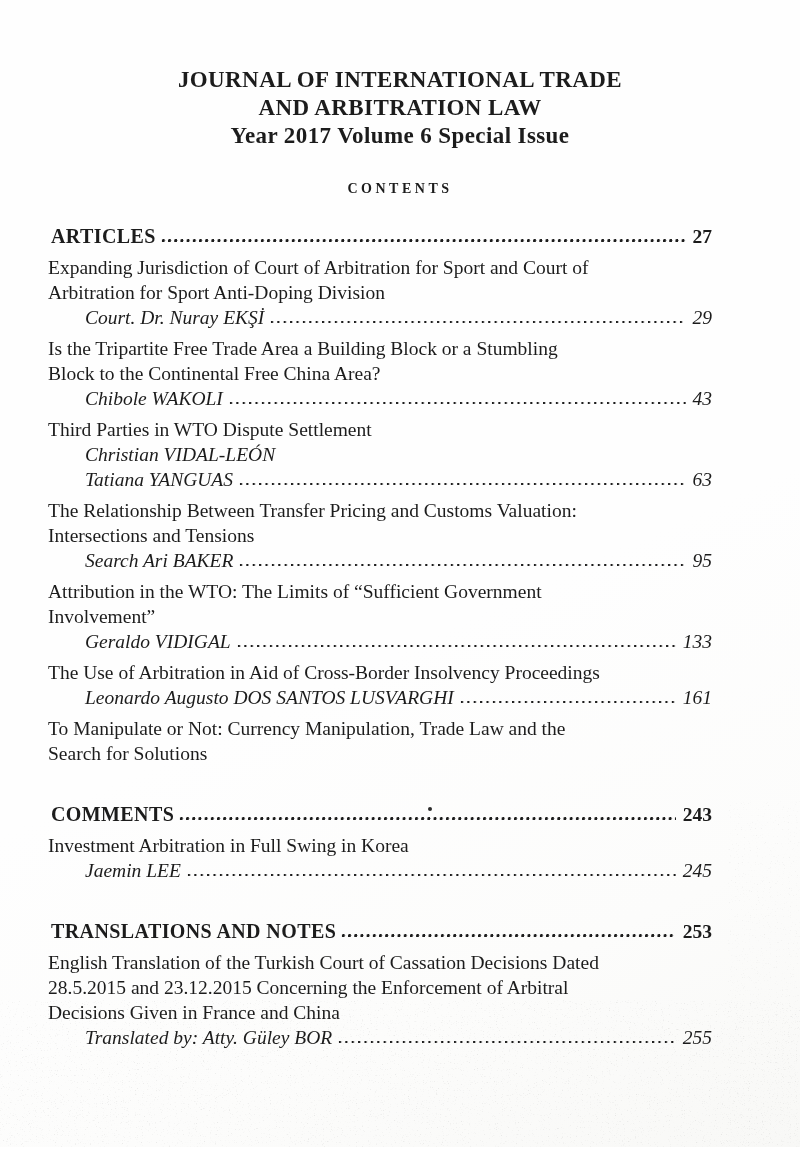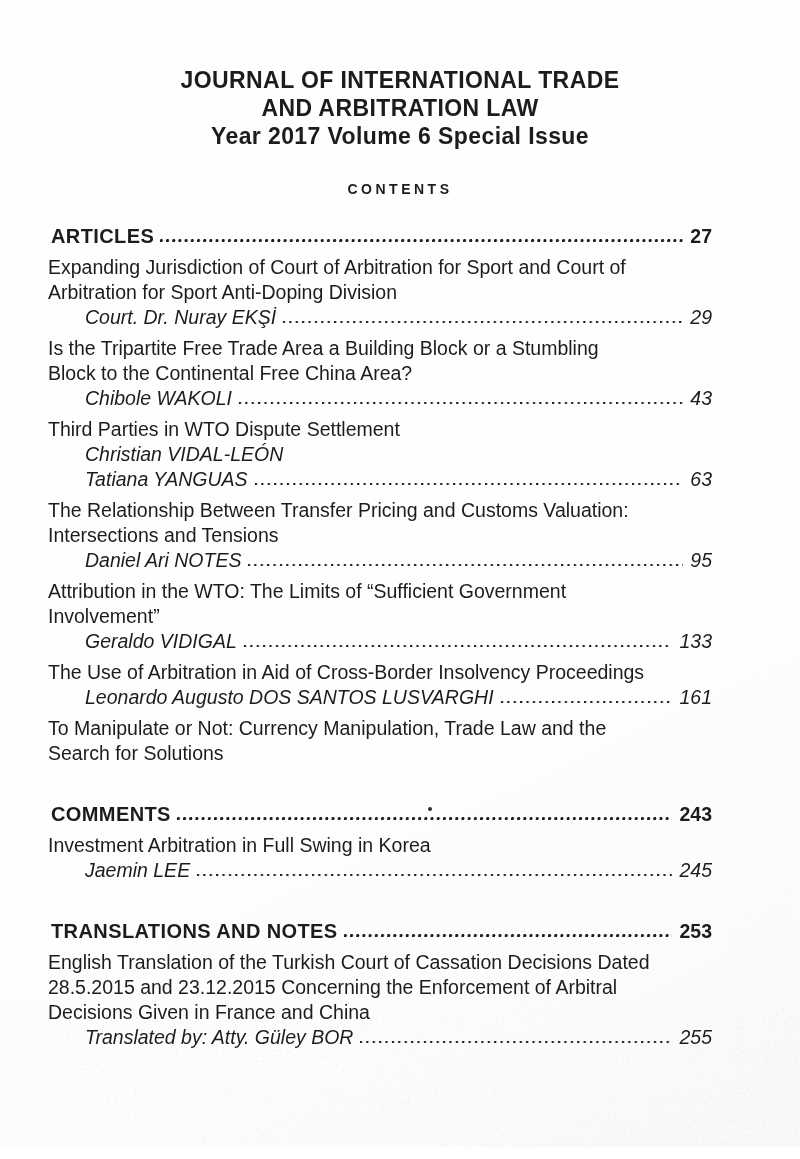--- a/index.html
+++ b/index.html
@@ -5,21 +5,21 @@
   :root { --ink: #1c1c1c; }
   * { box-sizing: border-box; }
   html, body { margin: 0; padding: 0; background: #ffffff; }
   .page {
     position: relative;
     width: 800px;
     height: 1147px;
     overflow: hidden;
     background: linear-gradient(155deg, #fefefe 55%, #fcfcfb 80%, #f8f8f6 100%);
     color: var(--ink);
-    font-family: Liberation Sans, sans-serif;
+    font-family: Liberation Serif, serif;
   }
   
   .header { padding-top: 66px; text-align: center; }
   .journal-title {
     font-size: 23px;
     font-weight: 700;
     line-height: 28px;
     letter-spacing: 0.4px;
   }
   .contents-heading {
@@ -122,21 +122,21 @@
           <div class="toc-row author-row">
             <span class="author-name">Tatiana YANGUAS</span>
             <span class="leader"></span>
             <span class="page-num">63</span>
           </div>
         </div>
         <div class="toc-entry">
           <div class="entry-title-line">The Relationship Between Transfer Pricing and Customs Valuation:</div>
           <div class="entry-title-line">Intersections and Tensions</div>
           <div class="toc-row author-row">
-            <span class="author-name">Daniel Ari NOTES</span>
+            <span class="author-name">Search Ari BAKER</span>
             <span class="leader"></span>
             <span class="page-num">95</span>
           </div>
         </div>
         <div class="toc-entry">
           <div class="entry-title-line">Attribution in the WTO: The Limits of “Sufficient Government</div>
           <div class="entry-title-line">Involvement”</div>
           <div class="toc-row author-row">
             <span class="author-name">Geraldo VIDIGAL</span>
             <span class="leader"></span>

